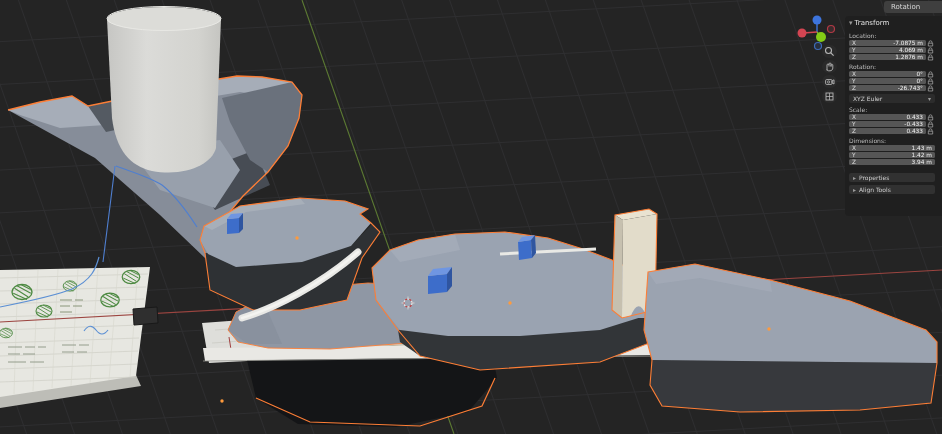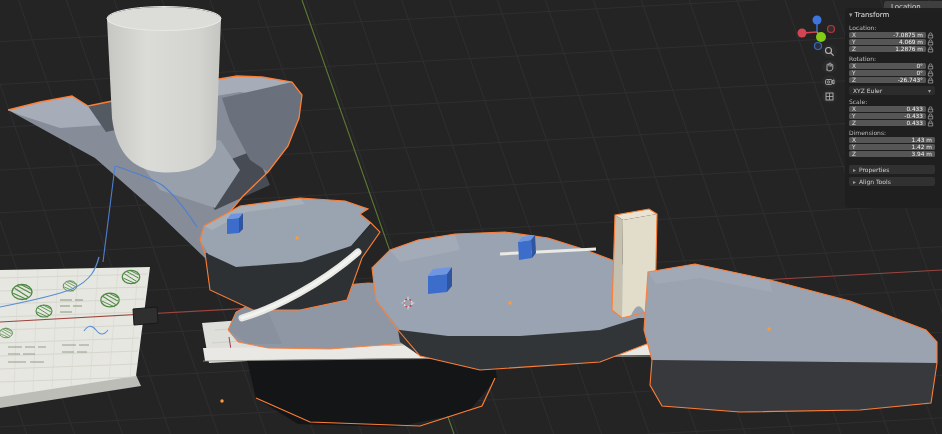--- a/index.html
+++ b/index.html
@@ -8,21 +8,21 @@
   .scene{position:absolute;left:0;top:0;}
   
   .options-btn{position:absolute;left:884px;top:1px;height:12px;width:72px;background:#3f3f3f;
     border-radius:3px;color:#d6d6d6;font-size:7px;line-height:12px;padding:0 7px;box-sizing:border-box;}
   
   .gizmo{position:absolute;left:794px;top:8px;}
   .nav-tools{position:absolute;left:822px;top:45px;display:flex;flex-direction:column;gap:2px;}
   .tool-btn{width:15px;height:13px;display:flex;align-items:center;justify-content:center;
     background:rgba(48,48,48,.55);border-radius:7px;}
   
-  .npanel{position:absolute;left:845px;top:8px;width:97px;height:200px;background:rgba(31,31,31,.94);
+  .npanel{position:absolute;left:845px;top:16px;width:97px;height:200px;background:rgba(31,31,31,.94);
     border-radius:4px 0 0 4px;box-sizing:border-box;padding:2px 7px 3px 4px;color:#c8c8c8;}
   .panel-header{font-size:7px;color:#e2e2e2;height:11px;line-height:11px;}
   .panel-header .car{color:#9a9a9a;margin-right:2px;}
   .sec-label{font-size:6px;color:#bdbdbd;height:7px;line-height:7px;margin-top:3px;margin-bottom:1px;}
   .rowline{display:flex;align-items:center;margin-bottom:1px;height:6px;}
   .frow{flex:1;display:flex;justify-content:space-between;align-items:center;background:#565656;
     border-radius:1.5px;height:6px;font-size:5.8px;line-height:6px;padding:0 3px;box-sizing:border-box;}
   .frow .ax{color:#dedede;}
   .frow .val{color:#f2f2f2;}
   .lock{width:9px;display:flex;justify-content:center;}
@@ -177,21 +177,21 @@
     </g>
 
     <g>
       <circle cx="408" cy="303" r="4" fill="none" stroke="#e8e8e8" stroke-width="1.2" stroke-dasharray="2.2,2.2"></circle>
       <circle cx="408" cy="303" r="4" fill="none" stroke="#c23a3a" stroke-width="1.2" stroke-dasharray="2.2,2.2" stroke-dashoffset="2.2"></circle>
       <path d="M408,296.5 v3 M408,306.5 v3 M401.5,303 h3 M411.5,303 h3" stroke="#d0d0d0" stroke-width="1"></path>
     </g>
   </svg>
 
   <div class="options-btn">
-    <span>Location</span>
+    <span>Rotation</span>
   </div>
 
   <svg class="gizmo" width="46" height="50" viewBox="0 0 46 50">
     <line x1="23" y1="24" x2="23" y2="13" stroke="#3d74dd" stroke-width="1.4"></line>
     <line x1="23" y1="24" x2="9" y2="25" stroke="#d34552" stroke-width="1.4"></line>
     <line x1="23" y1="24" x2="27" y2="29" stroke="#7fb831" stroke-width="1.4"></line>
     <circle cx="23" cy="12" r="4.5" fill="#3d74dd"></circle>
     <circle cx="8" cy="25" r="4.5" fill="#d34552"></circle>
     <circle cx="27" cy="29" r="5" fill="#84cc16"></circle>
     <circle cx="37" cy="21" r="3.5" fill="#3a2b2d" stroke="#b13945" stroke-width="1.2"></circle>

